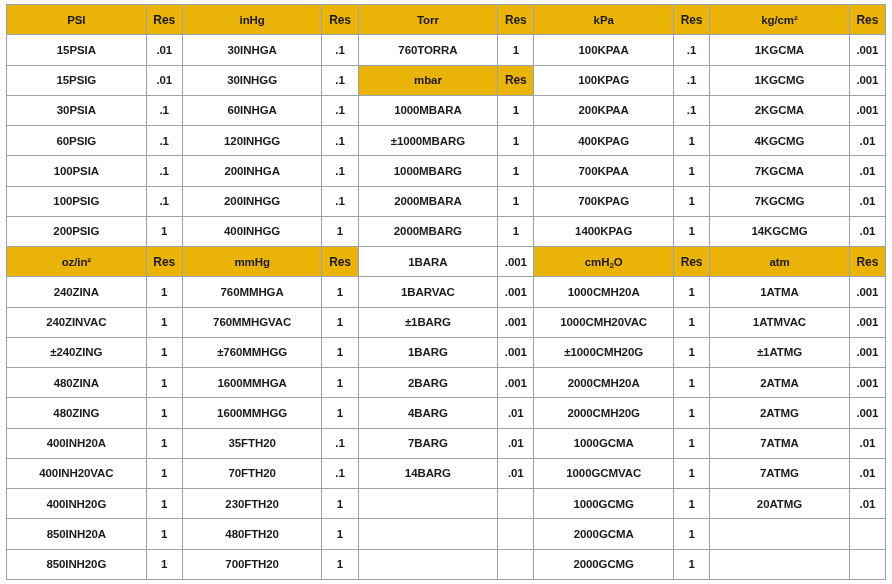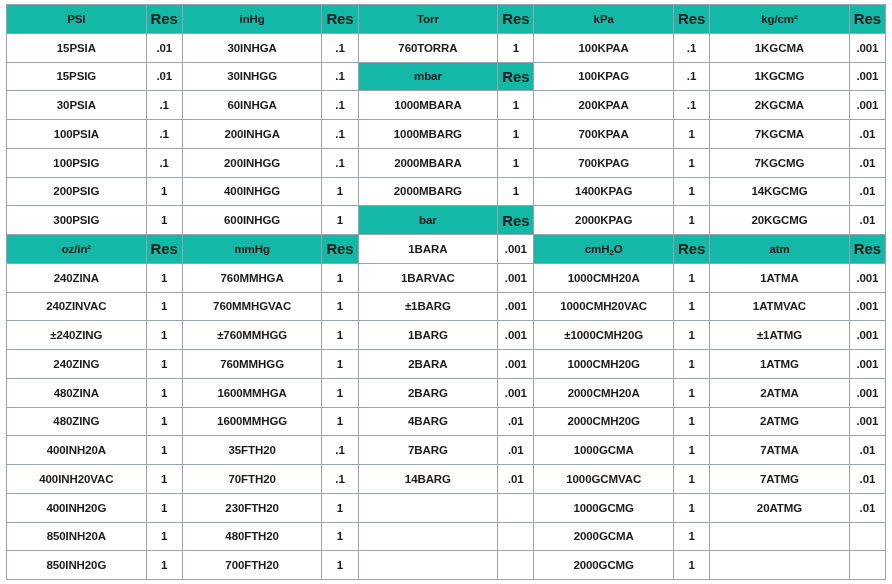--- a/index.html
+++ b/index.html
@@ -36,28 +36,28 @@
     font-size: 11.5px;
     font-weight: bold;
     text-align: center;
     vertical-align: middle;
     color: #1b1b1b;
     letter-spacing: -0.1px;
     white-space: nowrap;
     overflow: hidden;
   }
   td.hdr {
-    background: #14b8a6;
+    background: #eab308;
     color: #ffffff;
     font-size: 13px;
     font-weight: bold;
     border: 1px solid #1e5b8e;
   }
   td.hdr.res {
-    font-size: 15px;
+    font-size: 12px;
   }
   td.res {
     font-weight: bold;
     font-size: 11px;
   }
   td.blank {
     border-left: 1px solid #ffffff;
     border-right: 1px solid #ffffff;
     border-top: 1px solid #ffffff;
     border-bottom: 1px solid #ffffff;
@@ -130,20 +130,32 @@
           <td class="data">60INHGA</td>
           <td class="res">.1</td>
           <td class="data">1000MBARA</td>
           <td class="res">1</td>
           <td class="data">200KPAA</td>
           <td class="res">.1</td>
           <td class="data">2KGCMA</td>
           <td class="res">.001</td>
         </tr>
         <tr>
+          <td class="data">60PSIG</td>
+          <td class="res">.1</td>
+          <td class="data">120INHGG</td>
+          <td class="res">.1</td>
+          <td class="data">±1000MBARG</td>
+          <td class="res">1</td>
+          <td class="data">400KPAG</td>
+          <td class="res">1</td>
+          <td class="data">4KGCMG</td>
+          <td class="res">.01</td>
+        </tr>
+        <tr>
           <td class="data">100PSIA</td>
           <td class="res">.1</td>
           <td class="data">200INHGA</td>
           <td class="res">.1</td>
           <td class="data">1000MBARG</td>
           <td class="res">1</td>
           <td class="data">700KPAA</td>
           <td class="res">1</td>
           <td class="data">7KGCMA</td>
           <td class="res">.01</td>
@@ -166,32 +178,20 @@
           <td class="data">400INHGG</td>
           <td class="res">1</td>
           <td class="data">2000MBARG</td>
           <td class="res">1</td>
           <td class="data">1400KPAG</td>
           <td class="res">1</td>
           <td class="data">14KGCMG</td>
           <td class="res">.01</td>
         </tr>
         <tr>
-          <td class="data">300PSIG</td>
-          <td class="res">1</td>
-          <td class="data">600INHGG</td>
-          <td class="res">1</td>
-          <td class="hdr">bar</td>
-          <td class="hdr res">Res</td>
-          <td class="data">2000KPAG</td>
-          <td class="res">1</td>
-          <td class="data">20KGCMG</td>
-          <td class="res">.01</td>
-        </tr>
-        <tr>
           <td class="hdr">oz/in²</td>
           <td class="hdr res">Res</td>
           <td class="hdr">mmHg</td>
           <td class="hdr res">Res</td>
           <td class="data">1BARA</td>
           <td class="res">.001</td>
           <td class="hdr">cmH<sub>2</sub>O</td>
           <td class="hdr res">Res</td>
           <td class="hdr">atm</td>
           <td class="hdr res">Res</td>
@@ -223,32 +223,20 @@
         <tr>
           <td class="data">±240ZING</td>
           <td class="res">1</td>
           <td class="data">±760MMHGG</td>
           <td class="res">1</td>
           <td class="data">1BARG</td>
           <td class="res">.001</td>
           <td class="data">±1000CMH20G</td>
           <td class="res">1</td>
           <td class="data">±1ATMG</td>
-          <td class="res">.001</td>
-        </tr>
-        <tr>
-          <td class="data">240ZING</td>
-          <td class="res">1</td>
-          <td class="data">760MMHGG</td>
-          <td class="res">1</td>
-          <td class="data">2BARA</td>
-          <td class="res">.001</td>
-          <td class="data">1000CMH20G</td>
-          <td class="res">1</td>
-          <td class="data">1ATMG</td>
           <td class="res">.001</td>
         </tr>
         <tr>
           <td class="data">480ZINA</td>
           <td class="res">1</td>
           <td class="data">1600MMHGA</td>
           <td class="res">1</td>
           <td class="data">2BARG</td>
           <td class="res">.001</td>
           <td class="data">2000CMH20A</td>

